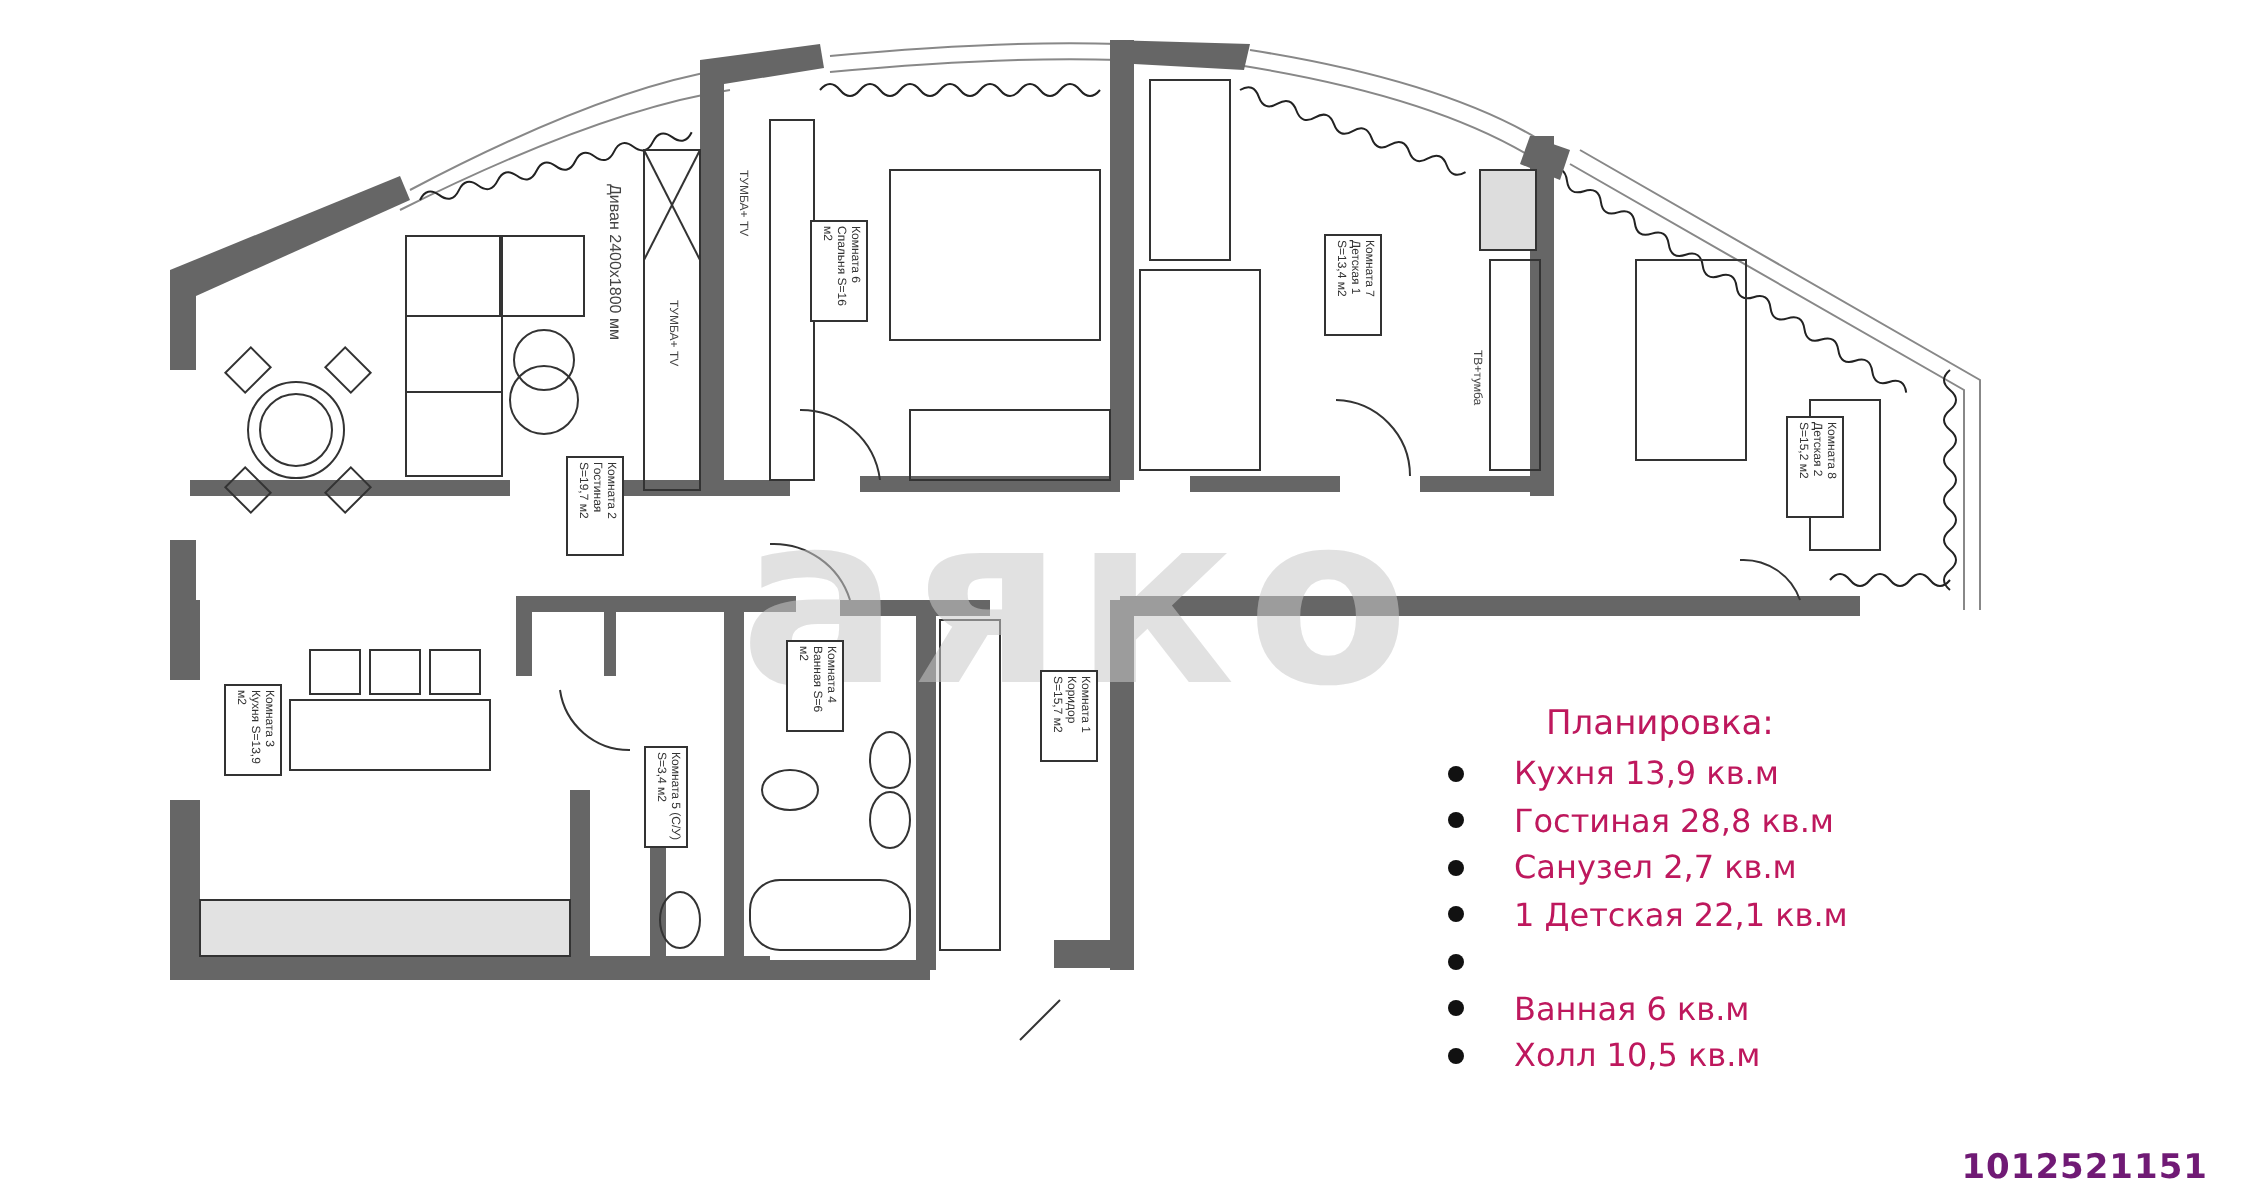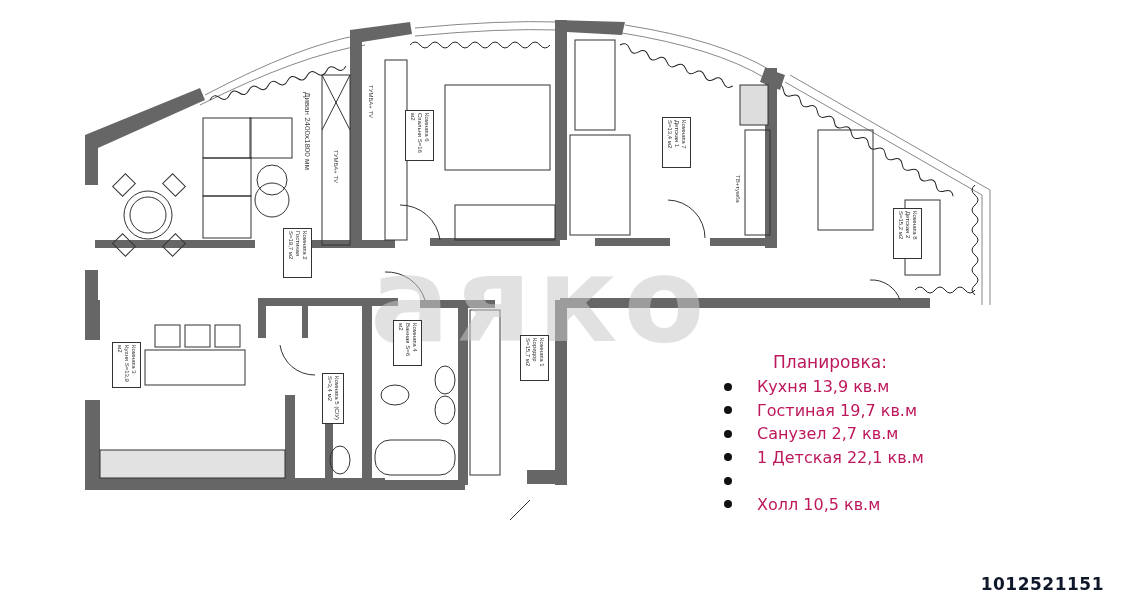--- a/index.html
+++ b/index.html
@@ -11,21 +11,21 @@
     color: rgba(200,200,200,0.55); letter-spacing: 6px; line-height: 110px;
   }
   .legend {
     position: absolute; left: 718px; top: 352px; width: 260px;
     font-family: "DejaVu Sans", sans-serif; color: #be185d; font-size: 16px;
   }
   .legend-title { padding-left: 55px; font-size: 17px; margin-bottom: 3px; }
   .legend-item { display: flex; align-items: center; height: 23.5px; }
   .bullet { width: 8px; height: 8px; border-radius: 50%; background: #111; margin-left: 6px; margin-right: 25px; }
   .listing-id {
-    position: absolute; right: 20px; top: 574px; color: #0f172a;
+    position: absolute; right: 20px; top: 574px; color: #701a75;
     font-family: "DejaVu Sans", sans-serif; font-weight: bold; font-size: 17px; letter-spacing: 0.5px; text-align: right;
   }
   .room-label {
     position: absolute; border: 1.5px solid #333; background: #fff;
     font-size: 6px; color: #333; line-height: 7px; padding: 2px 3px;
     writing-mode: vertical-rl;
   }
   .note { position: absolute; font-size: 6px; color: #444; writing-mode: vertical-rl; white-space: nowrap; }
 </style>
 </head>
@@ -156,32 +156,36 @@
 <div class="note" style="left:735px;top:175px;">ТВ+тумба</div>
 
 <div class="legend">
   <div class="legend-title">Планировка:</div>
   <div class="legend-item">
       <span class="bullet"></span>
       <span>Кухня 13,9 кв.м</span>
     </div>
   <div class="legend-item">
       <span class="bullet"></span>
-      <span>Гостиная 19,7 кв.м</span>
+      <span>Гостиная 28,8 кв.м</span>
     </div>
   <div class="legend-item">
       <span class="bullet"></span>
       <span>Санузел 2,7 кв.м</span>
     </div>
   <div class="legend-item">
       <span class="bullet"></span>
       <span>1 Детская  22,1 кв.м</span>
     </div>
   <div class="legend-item">
       <span class="bullet"></span>
     </div>
   <div class="legend-item">
       <span class="bullet"></span>
+      <span>Ванная 6 кв.м</span>
+    </div>
+  <div class="legend-item">
+      <span class="bullet"></span>
       <span>Холл 10,5 кв.м</span>
     </div>
 </div>
 
 <div class="listing-id">1012521151</div>
 
 </body></html>

